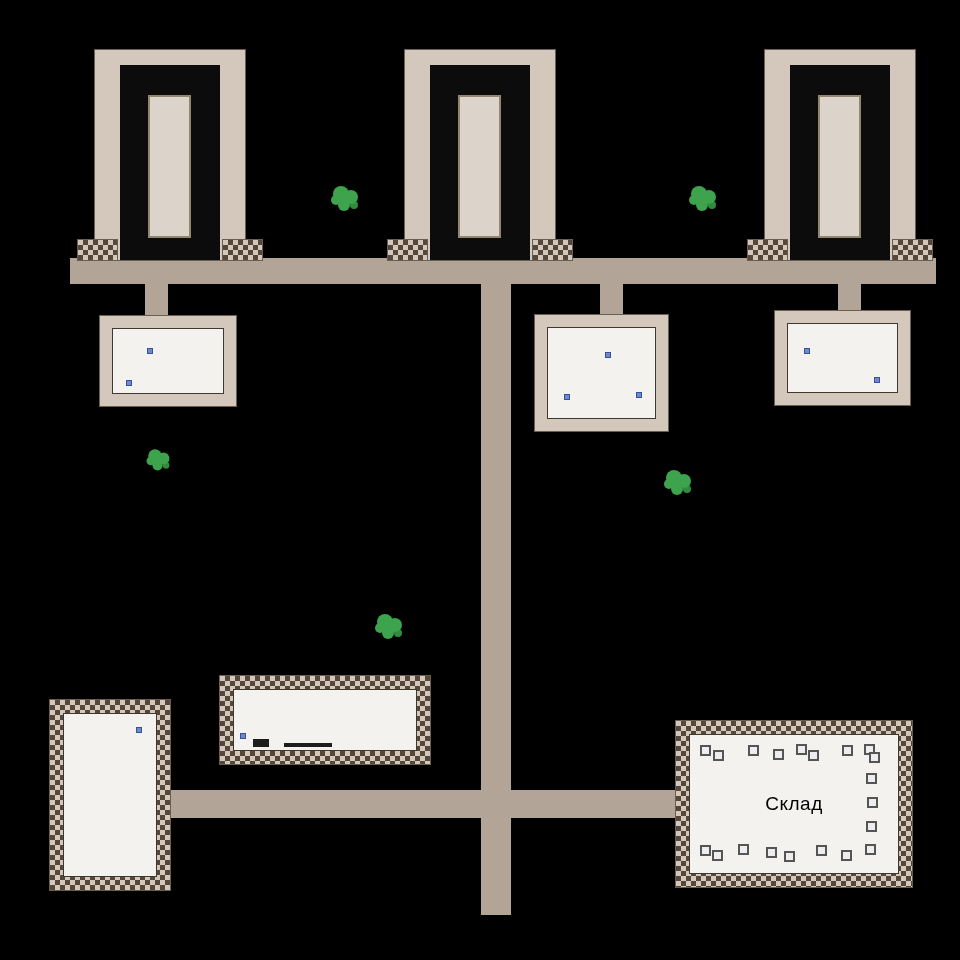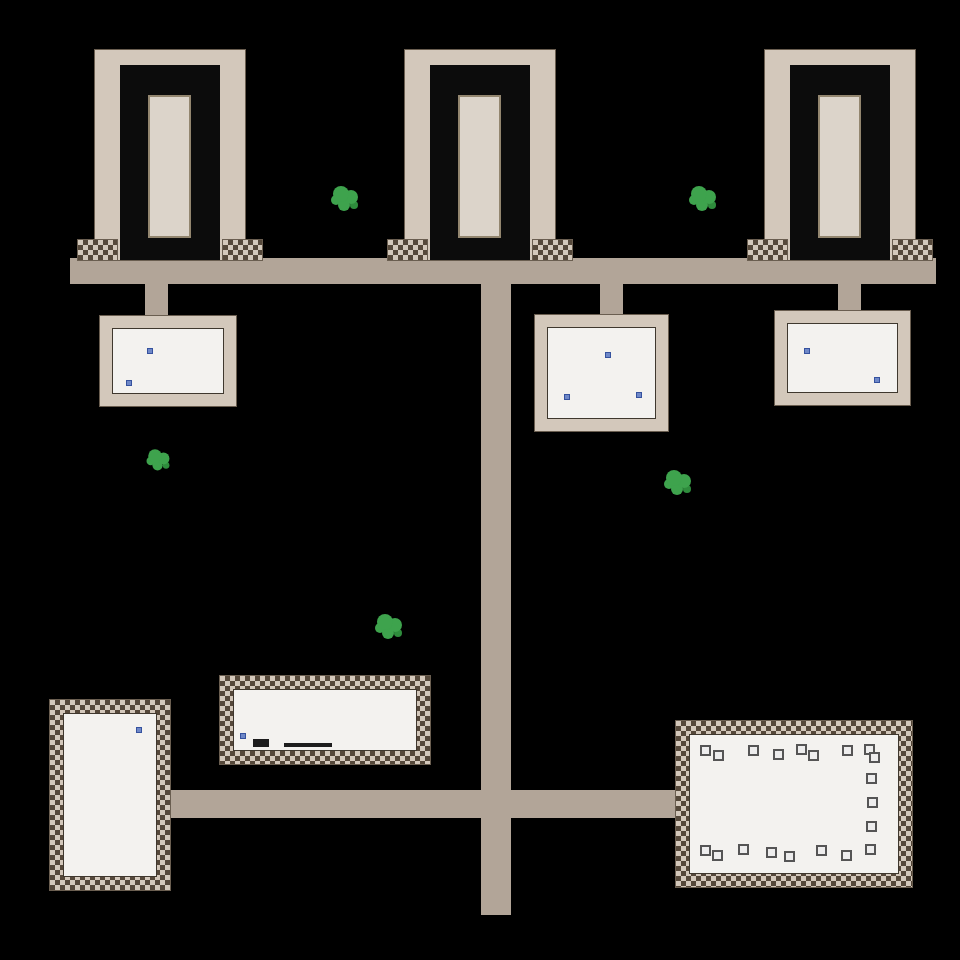--- a/index.html
+++ b/index.html
@@ -164,15 +164,16 @@
         <div class="crate" style="left: 190px; top: 100px;"></div>
         <div class="crate" style="left: 24px; top: 124px;"></div>
         <div class="crate" style="left: 36px; top: 129px;"></div>
         <div class="crate" style="left: 62px; top: 123px;"></div>
         <div class="crate" style="left: 90px; top: 126px;"></div>
         <div class="crate" style="left: 108px; top: 130px;"></div>
         <div class="crate" style="left: 140px; top: 124px;"></div>
         <div class="crate" style="left: 165px; top: 129px;"></div>
         <div class="crate" style="left: 189px; top: 123px;"></div>
       </div>
+    <div class="wh-label">Склад</div>
   </div>
 
 </div>
 
 </body></html>

